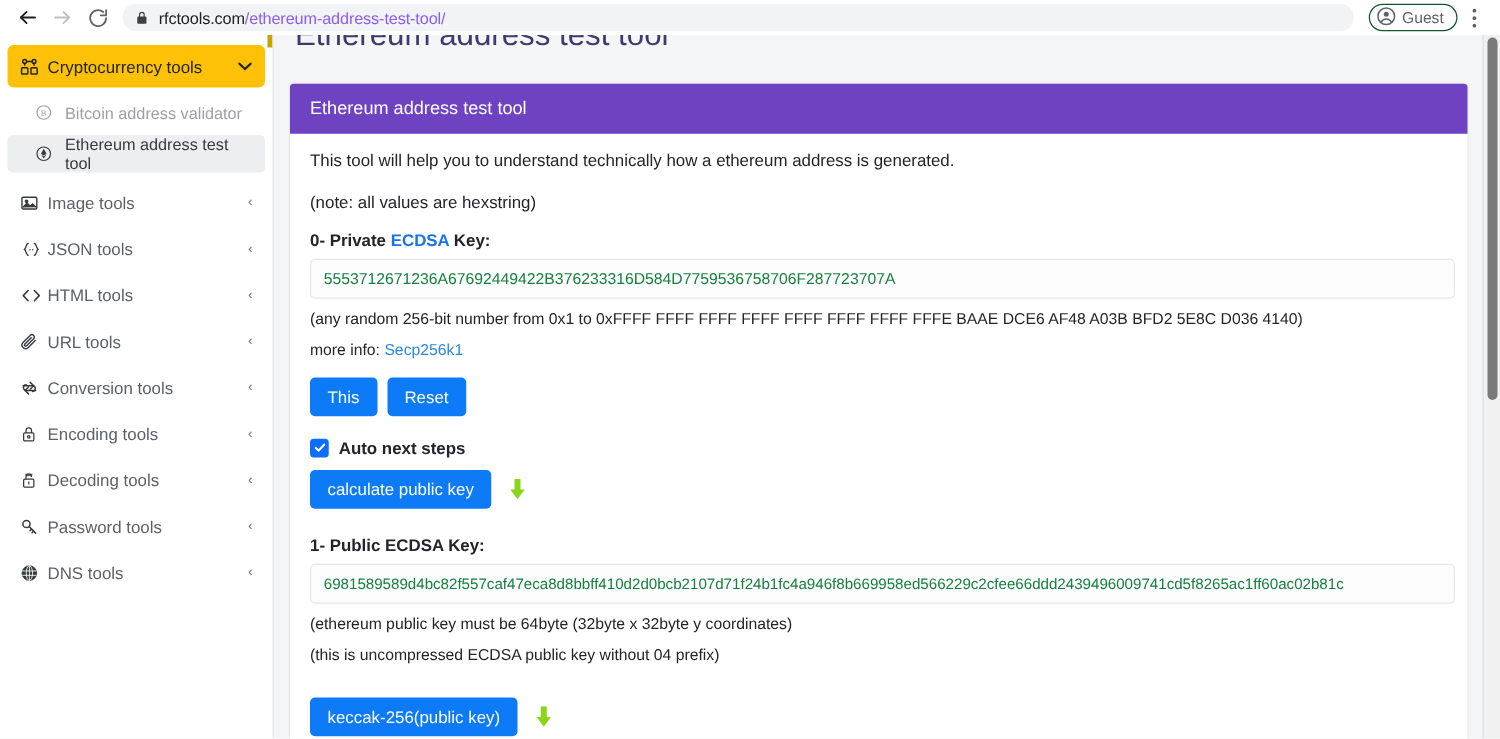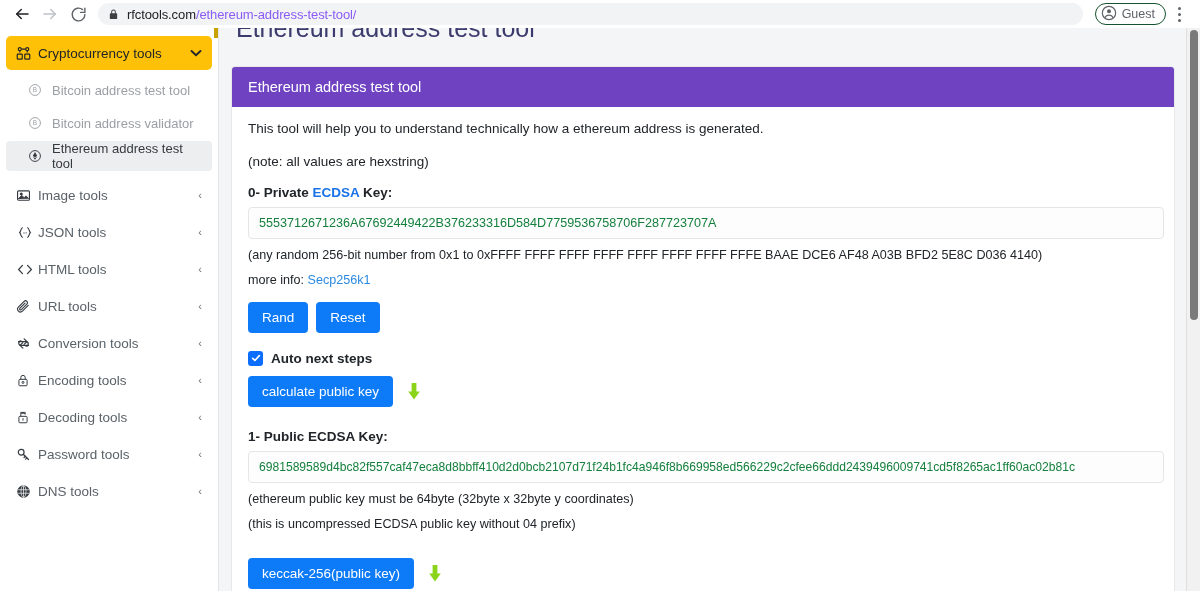--- a/index.html
+++ b/index.html
@@ -224,29 +224,20 @@
     </div>
 
     <div class="subnav">
       <div class="sub-item">
         <span class="ico">
           <svg width="14" height="14" viewBox="0 0 24 24" fill="none" stroke="currentColor" stroke-width="1.6">
               <circle cx="12" cy="12" r="9.3"></circle>
               <text x="12" y="16.2" font-size="11" text-anchor="middle" fill="currentColor" stroke="none" font-family="Liberation Sans, sans-serif">B</text>
             </svg>
         </span>
-        <span>Bitcoin address test tool</span>
-      </div>
-      <div class="sub-item">
-        <span class="ico">
-          <svg width="14" height="14" viewBox="0 0 24 24" fill="none" stroke="currentColor" stroke-width="1.6">
-              <circle cx="12" cy="12" r="9.3"></circle>
-              <text x="12" y="16.2" font-size="11" text-anchor="middle" fill="currentColor" stroke="none" font-family="Liberation Sans, sans-serif">B</text>
-            </svg>
-        </span>
         <span>Bitcoin address validator</span>
       </div>
       <div class="sub-item selected">
         <span class="ico">
           <svg width="14" height="14" viewBox="0 0 24 24" fill="none" stroke="currentColor" stroke-width="1.6">
               <circle cx="12" cy="12" r="9.3"></circle>
               <path d="M12 5.2 L15.8 12 12 14.3 8.2 12 z" fill="currentColor" stroke="none"></path>
               <path d="M12 15.4 L15.6 13.1 12 18.6 8.4 13.1 z" fill="currentColor" stroke="none"></path>
             </svg>
         </span>
@@ -370,21 +361,21 @@
         <p class="para tight">(note: all values are hexstring)</p>
 
         <p class="field-label"><span>0- Private </span><span class="lnk">ECDSA</span><span> Key:</span></p>
 
         <div class="hexinput">5553712671236A67692449422B376233316D584D7759536758706F287723707A</div>
 
         <p class="note">(any random 256-bit number from 0x1 to 0xFFFF FFFF FFFF FFFF FFFF FFFF FFFF FFFE BAAE DCE6 AF48 A03B BFD2 5E8C D036 4140)</p>
         <p class="note"><span>more info: </span><span class="linkish">Secp256k1</span></p>
 
         <div class="btnrow">
-          <button class="btn">Rand</button>
+          <button class="btn">This</button>
           <button class="btn">Reset</button>
         </div>
 
         <div class="checkrow">
           <span class="cbox">
             <svg width="10" height="10" viewBox="0 0 12 12" fill="none" stroke="#ffffff" stroke-width="2" stroke-linecap="round" stroke-linejoin="round">
                 <polyline points="2,6.4 4.7,9 10,3.2"></polyline>
               </svg>
           </span>
           <span class="checklabel">Auto next steps</span>

